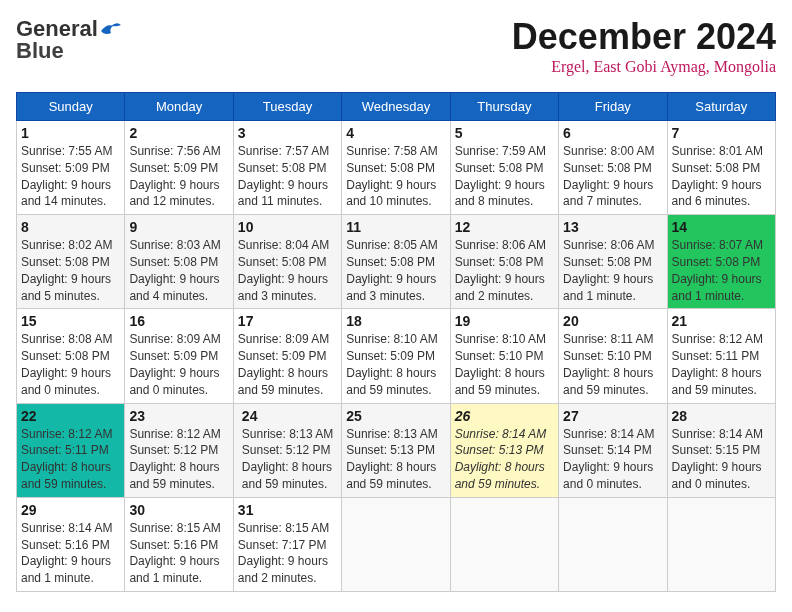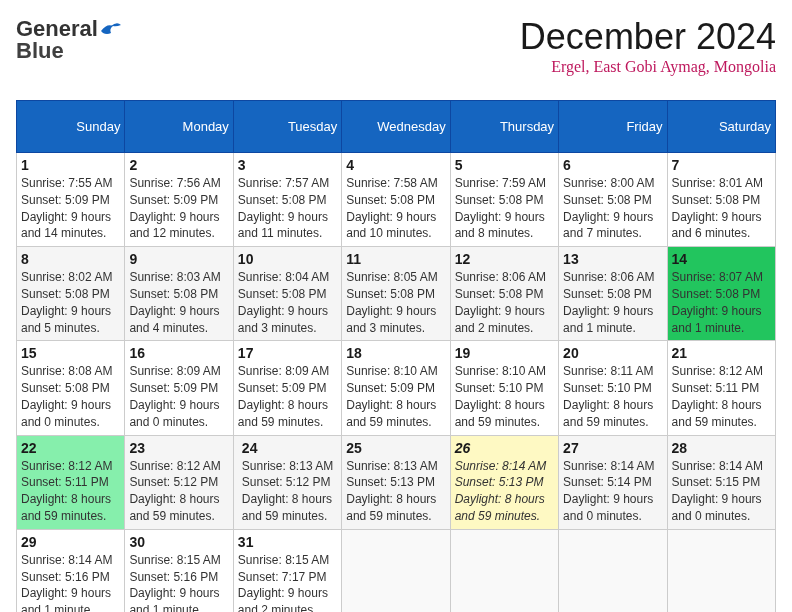--- a/index.html
+++ b/index.html
@@ -7,50 +7,50 @@
       font-family: Arial, sans-serif;
       background: #fff;
       width: 792px;
       min-height: 612px;
       padding: 16px;
     }
     .header {
       display: flex;
       justify-content: space-between;
       align-items: flex-start;
-      margin-bottom: 24px;
+      margin-bottom: 16px;
     }
     .logo {
       display: flex;
       flex-direction: column;
       align-items: flex-start;
     }
     .title-section {
       text-align: right;
     }
     .month-title {
       font-size: 36px;
-      font-weight: normal;
+      font-weight: bold;
       color: #1a1a1a;
     }
     .location {
       font-size: 16px;
       color: #be185d;
       font-family: Liberation Serif, serif;
     }
     .calendar {
       width: 100%;
       border-collapse: collapse;
       font-size: 11px;
     }
     .calendar th {
       background: #1565c0;
       color: #fff;
-      padding: 18px 4px;
-      text-align: right;
+      padding: 6px 4px;
+      text-align: center;
       font-size: 13px;
       font-weight: normal;
       border: 1px solid #0d47a1;
     }
     .calendar td {
       border: 1px solid #ccc;
       vertical-align: top;
       padding: 4px;
       width: calc(100% / 7);
       height: 88px;
@@ -277,21 +277,21 @@
         <td>
         <span class="day-num">21</span>
         <div class="day-info">
           <div>Sunrise: 8:12 AM</div>
           <div>Sunset: 5:11 PM</div>
           <div>Daylight: 8 hours and 59 minutes.</div>
         </div>
       </td>
       </tr>
       <tr style="background: rgb(245, 245, 245);">
-        <td style="background: #86efac;">
+        <td style="background: #14b8a6;">
         <span class="day-num">22</span>
         <div class="day-info">
           <div>Sunrise: 8:12 AM</div>
           <div>Sunset: 5:11 PM</div>
           <div>Daylight: 8 hours and 59 minutes.</div>
         </div>
       </td>
         <td style="background: rgb(245, 245, 245);">
         <span class="day-num">23</span>
         <div class="day-info">

